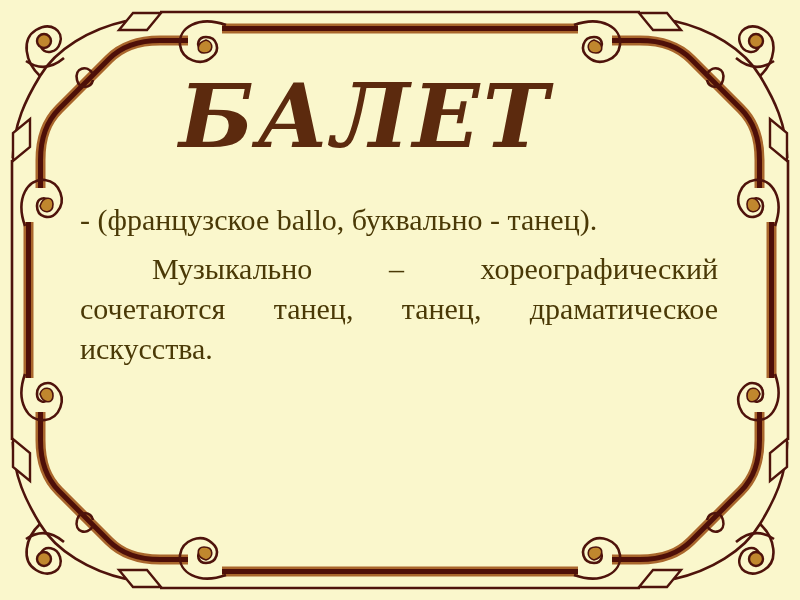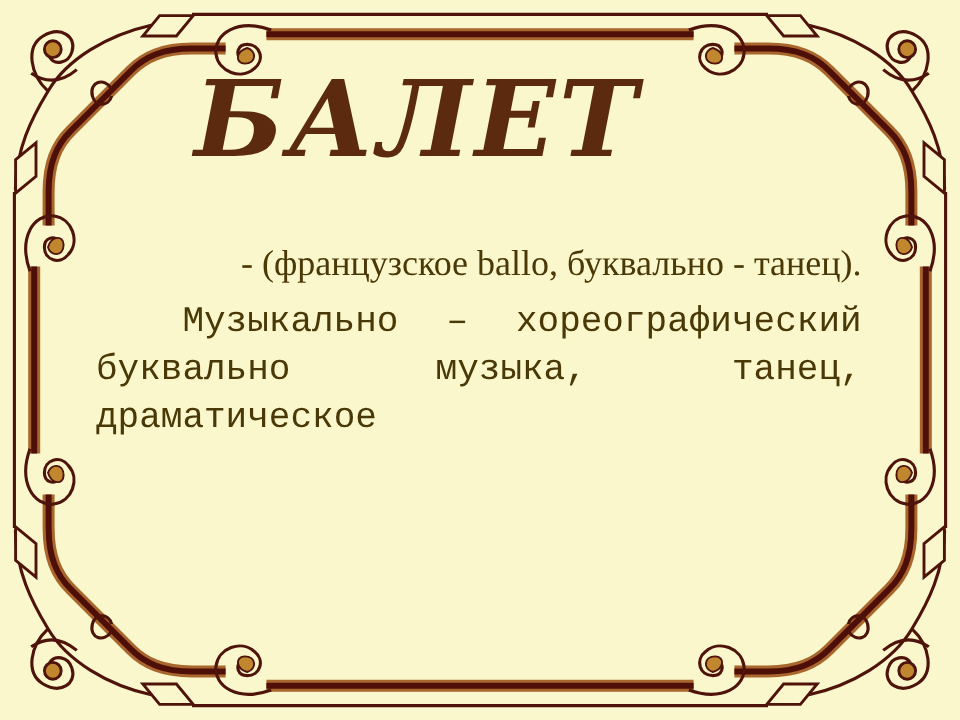--- a/index.html
+++ b/index.html
@@ -21,30 +21,30 @@
 
   .title{
     position:absolute;
     left:0;top:50px;width:696px;
     text-align:center;
     font-family:"DejaVu Serif","Liberation Serif",serif;
     font-style:italic;font-weight:bold;
     font-size:88px;line-height:1.12;
     letter-spacing:3px;
     color:#5C2A0E;
-    margin:0;
+    margin:17px;
   }
   .body-text{
     position:absolute;
     left:80px;top:200px;width:638px;
     font-size:30px;line-height:40px;
     color:#4A3906;
   }
-  .intro-line{margin:0 0 9px 0;text-align:right;}
-  .para-line{margin:0;font-family:Liberation Mono, monospace;}
+  .intro-line{margin:0 0 9px 0;text-align:left;}
+  .para-line{margin:0;}
   .jline{text-align:justify;text-align-last:justify;}
   .indent{text-indent:72px;}
 </style>
 </head>
 <body>
 
 <div class="slide">
 
   <svg class="frame-svg" viewBox="0 0 800 600" xmlns="http://www.w3.org/2000/svg">
     <defs>
@@ -97,17 +97,18 @@
     <use href="#corner" transform="translate(0,600) scale(1,-1)"></use>
     <use href="#corner" transform="translate(800,600) scale(-1,-1)"></use>
   </svg>
 
   <h1 class="title">БАЛЕТ</h1>
 
   <div class="body-text">
     <p class="intro-line">- (французское ballo, буквально - танец).</p>
     <div>
       <p class="para-line jline indent">Музыкально – хореографический</p>
-      <p class="para-line jline">буквально музыка, танец, драматическое</p>
+      <p class="para-line jline">сочетаются танец, танец, драматическое</p>
+      <p class="para-line">искусства.</p>
     </div>
   </div>
 
 </div>
 
 </body></html>

